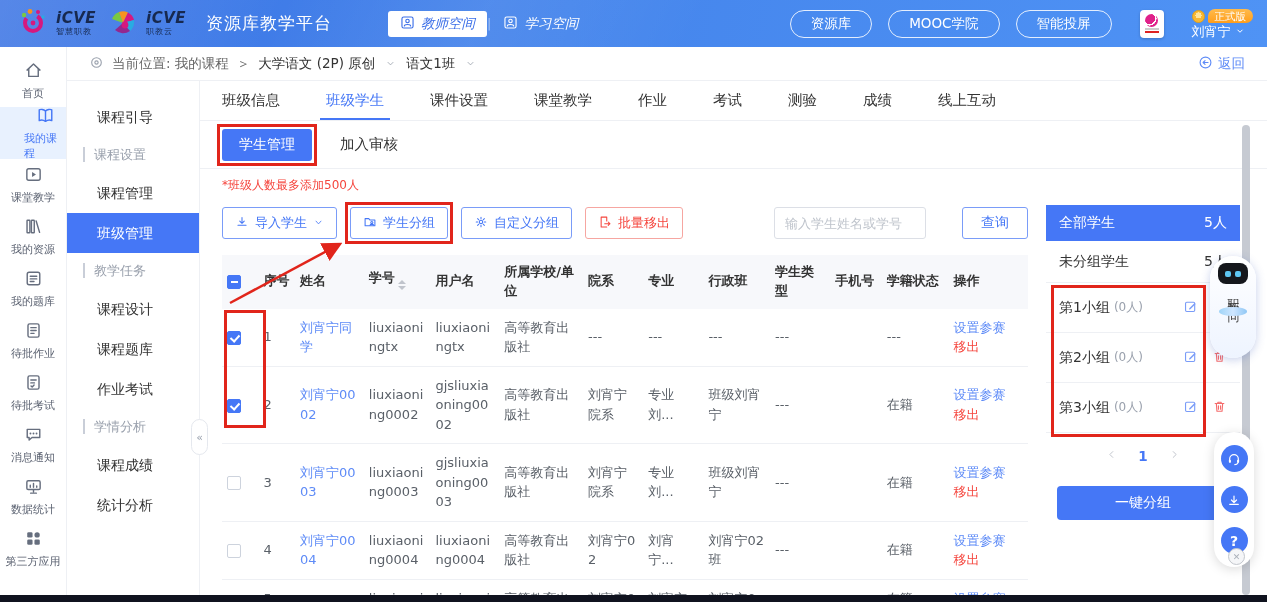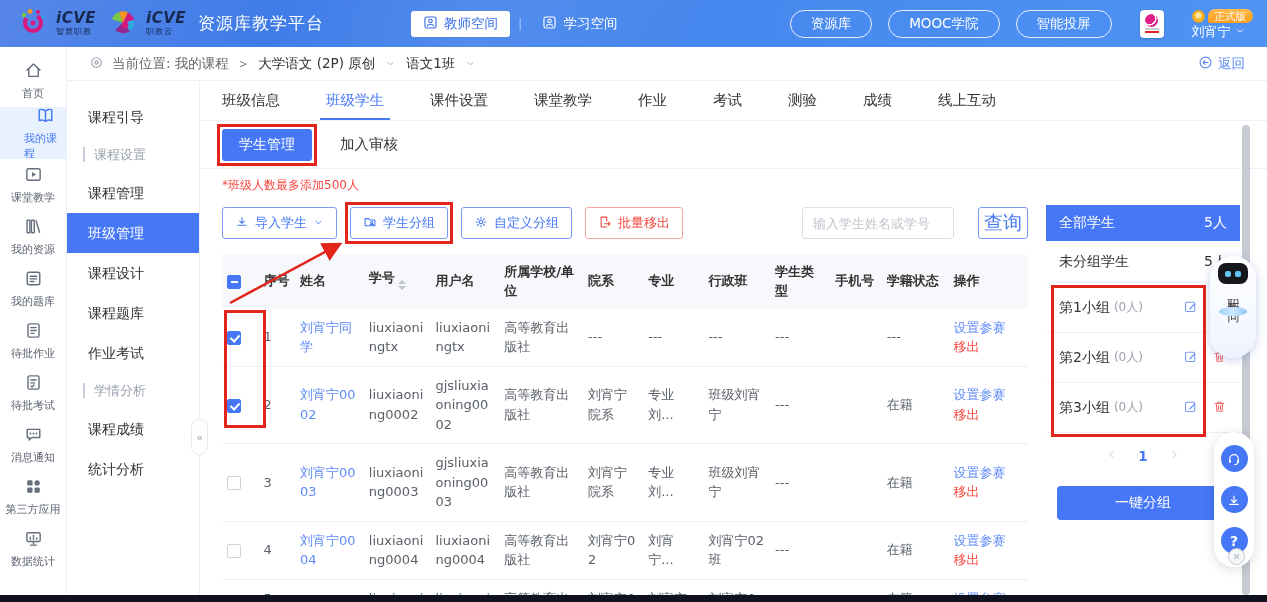--- a/index.html
+++ b/index.html
@@ -9,22 +9,22 @@
 
   
   .hdr { height:47px; display:flex; align-items:center; padding:0 14px 0 18px;
          background:linear-gradient(100deg,#3b74e4 0%,#4585ec 45%,#4f93f5 100%); position:relative; z-index:6; }
   .hdr::after { content:""; position:absolute; inset:0;
          background:linear-gradient(115deg,rgba(255,255,255,.14) 0%,rgba(255,255,255,0) 22%,rgba(255,255,255,.08) 38%,rgba(255,255,255,0) 55%); pointer-events:none;}
   .logos { display:flex; align-items:center; gap:8px; z-index:1; }
   .logo-txt { display:flex; flex-direction:column; line-height:1; margin-right:4px; }
   .logo-txt b { font-size:15px; color:#17294f; letter-spacing:.5px; font-style:italic;}
   .logo-txt i { font-style:normal; font-size:8px; color:#17294f; margin-top:2px; letter-spacing:1px;}
-  .app-title { color:#fff; font-size:17px; margin-left:0; letter-spacing:1px; }
-  .spaces { display:flex; align-items:center; gap:8px; margin-left:87px; z-index:1;}
+  .app-title { color:#fff; font-size:17px; margin-left:8px; letter-spacing:1px; }
+  .spaces { display:flex; align-items:center; gap:0; margin-left:56px; z-index:1;font-style:italic;}
   .space { display:flex; align-items:center; gap:6px; font-size:13.5px; color:#fff; padding:4px 12px; border-radius:3px; cursor:pointer;}
   .space.active { background:#fff; color:#3a6ee8; }
   .space-sep { color:rgba(255,255,255,.45); }
   .hdr-right { margin-left:auto; display:flex; align-items:center; gap:28px; z-index:1;}
   .pill { border:1px solid rgba(255,255,255,.85); color:#fff; border-radius:15px; padding:4px 20px; font-size:13.5px; cursor:pointer; white-space:nowrap;}
   .doc-card { width:24px; height:28px; background:#fff; border-radius:4px; position:relative; box-shadow:0 1px 3px rgba(0,0,0,.2);}
   .doc-card::before { content:""; position:absolute; left:5px; top:4px; width:13px; height:13px; border-radius:50%;
         background:radial-gradient(circle at 35% 35%, #e0218a 0 45%, #fff 46% 58%, #e0218a 59% 100%); }
   .doc-card::after { content:""; position:absolute; left:5px; bottom:5px; width:14px; height:2px; background:#d22; box-shadow:0 -3px 0 #ccc; }
   .user-block { display:flex; flex-direction:column; align-items:flex-start; gap:2px; line-height:1;}
@@ -43,21 +43,21 @@
   .rail-item.active svg { color:#4577f6; }
   .right-col { flex:1; display:flex; flex-direction:column; min-width:0;}
 
   .crumb { height:34px; border-bottom:1px solid #eef0f4; display:flex; align-items:center; padding:0 22px; gap:8px; font-size:13.5px; flex:none;}
   .crumb .muted { color:#666; }
   .crumb .caret { color:#9aa1ad; margin:0 2px; }
   .crumb-back { margin-left:auto; color:#5e8bf7; display:flex; align-items:center; gap:5px; cursor:pointer;}
 
   .content-row { flex:1; display:flex; min-height:0;}
   .course-menu { width:133px; border-right:1px solid #eef0f4; padding-top:16px; font-size:14px; position:relative; flex:none;}
-  .cm-item { height:40px; line-height:40px; padding-left:21px; color:#333; cursor:pointer; white-space:nowrap;}
+  .cm-item { height:40px; line-height:40px; padding-left:30px; color:#333; cursor:pointer; white-space:nowrap;}
   .cm-item.active { background:#4577f6; color:#fff;}
   .cm-section { height:36px; line-height:36px; padding-left:16px; color:#9aa1ad; font-size:13px; white-space:nowrap;}
   .cm-section span { border-left:2px solid #c9ced8; padding-left:9px; }
   .cm-collapse { position:absolute; right:-9px; top:338px; width:17px; height:36px; background:#fff; border:1px solid #e5e8ee;
                  border-radius:9px; display:flex; align-items:center; justify-content:center; color:#98a0ad; font-size:11px; cursor:pointer; z-index:3;}
 
   
   .main { flex:1; min-width:0; position:relative; }
   .tabs { display:flex; gap:46px; padding:0 22px; height:40px; align-items:center; border-bottom:1px solid #eef0f4; font-size:14.5px;}
   .tab { cursor:pointer; position:relative; height:100%; display:flex; align-items:center; white-space:nowrap;}
@@ -73,21 +73,21 @@
   .toolbar { display:flex; align-items:center; margin-bottom:16px; }
   .tbtn { height:32px; padding:0 12px; border:1px solid #7a9cf8; color:#4577f6; border-radius:3px; background:#fff;
           font-size:13px; display:inline-flex; align-items:center; gap:6px; cursor:pointer; font-family:inherit; white-space:nowrap;}
   .tbtn + .wrap-anno, .tbtn + .tbtn, .wrap-anno + .tbtn { margin-left:13px; }
   .tbtn.red { border-color:#f6a6a1; color:#f5453d; }
   .wrap-anno { position:relative; display:inline-flex; }
   .anno-box { position:absolute; border:3px solid #e1251b; pointer-events:none; z-index:25;}
   .wrap-anno > .anno-box { left:-5px; right:-5px; top:-5px; bottom:-5px; }
   .search-in { margin-left:auto; width:152px; height:32px; border:1px solid #dcdfe6; border-radius:3px; padding:0 10px; font-size:13px; font-family:inherit; color:#333;}
   .search-in::placeholder { color:#bfc4cc; }
-  .qbtn { width:50px; height:32px; margin-left:24px; border:1px solid #7a9cf8; color:#4577f6; background:#fff; border-radius:3px; font-size:19px; cursor:pointer; font-family:inherit;}
+  .qbtn { width:66px; height:32px; margin-left:36px; border:1px solid #7a9cf8; color:#4577f6; background:#fff; border-radius:3px; font-size:14px; cursor:pointer; font-family:inherit;}
 
   .table-wrap { position:relative; }
   table { width:100%; border-collapse:collapse; table-layout:fixed; font-size:13px; color:#5a6068;}
   th { background:#f7f8fb; color:#333; font-weight:bold; text-align:left; padding:8px 5px; line-height:1.45; vertical-align:middle;}
   td { padding:9px 5px; border-bottom:1px solid #eef0f4; vertical-align:middle; word-break:break-all; line-height:1.5;}
   .name-link { color:#5e8bf7; cursor:pointer;}
   .act-link { color:#5e8bf7; cursor:pointer; display:block;}
   .act-link.red { color:#f5453d; }
   .cb { width:14px; height:14px; border:1px solid #cdd3dd; border-radius:2px; background:#fff; position:relative; display:inline-block; vertical-align:middle; cursor:pointer;}
   .cb.on { background:#4577f6; border-color:#4577f6;}
@@ -263,34 +263,34 @@
         </div>
         <div class="rail-item">
           <span><svg width="19" height="19" viewBox="0 0 20 20" fill="none" stroke="currentColor" stroke-width="1.5" stroke-linecap="round" stroke-linejoin="round">
               <path d="M3.4 4.6 H16.6 V13.2 H8.4 L5.4 15.8 V13.2 H3.4 Z"></path>
               <path d="M6.8 9 h.01 M10 9 h.01 M13.2 9 h.01" stroke-width="2"></path>
             </svg></span>
           <span>消息通知</span>
         </div>
         <div class="rail-item">
           <span><svg width="19" height="19" viewBox="0 0 20 20" fill="none" stroke="currentColor" stroke-width="1.5" stroke-linecap="round" stroke-linejoin="round">
+              <rect x="3" y="4" width="14" height="9.2" rx="1.4"></rect>
+              <path d="M10 13.2 V15.6 M7 17 H13"></path>
+              <path d="M6.6 10.8 V8.6 M10 10.8 V6.8 M13.4 10.8 V9.4"></path>
+            </svg></span>
+          <span>数据统计</span>
+        </div>
+        <div class="rail-item">
+          <span><svg width="19" height="19" viewBox="0 0 20 20" fill="none" stroke="currentColor" stroke-width="1.5" stroke-linecap="round" stroke-linejoin="round">
               <rect x="3.4" y="3.4" width="5.6" height="5.6" rx="1.4" fill="currentColor" stroke="none"></rect>
               <rect x="11" y="3.4" width="5.6" height="5.6" rx="2.8" fill="currentColor" stroke="none"></rect>
               <rect x="3.4" y="11" width="5.6" height="5.6" rx="1.4" fill="currentColor" stroke="none"></rect>
               <rect x="11" y="11" width="5.6" height="5.6" rx="1.4" fill="currentColor" stroke="none"></rect>
             </svg></span>
           <span>第三方应用</span>
-        </div>
-        <div class="rail-item">
-          <span><svg width="19" height="19" viewBox="0 0 20 20" fill="none" stroke="currentColor" stroke-width="1.5" stroke-linecap="round" stroke-linejoin="round">
-              <rect x="3" y="4" width="14" height="9.2" rx="1.4"></rect>
-              <path d="M10 13.2 V15.6 M7 17 H13"></path>
-              <path d="M6.6 10.8 V8.6 M10 10.8 V6.8 M13.4 10.8 V9.4"></path>
-            </svg></span>
-          <span>数据统计</span>
         </div>
       </aside>
 
     <div class="right-col">
 
       <div class="crumb">
         <span id="pinIcon"><svg width="15" height="15" viewBox="0 0 20 20" fill="none" stroke="currentColor" stroke-width="1.5" stroke-linecap="round" stroke-linejoin="round" style="color:#9aa1ad">
               <circle cx="10" cy="10" r="6.4"></circle>
               <circle cx="10" cy="10" r="2.2"></circle>
             </svg></span>
@@ -313,20 +313,21 @@
         </span>
       </div>
 
       <div class="content-row">
 
         <aside class="course-menu" id="courseMenu">
             <div class="cm-item">课程引导</div>
             <div class="cm-section"><span>课程设置</span></div>
             <div class="cm-item">课程管理</div>
             <div class="cm-item active">班级管理</div>
+            <div class="cm-section"><span>教学任务</span></div>
             <div class="cm-item">课程设计</div>
             <div class="cm-item">课程题库</div>
             <div class="cm-item">作业考试</div>
             <div class="cm-section"><span>学情分析</span></div>
             <div class="cm-item">课程成绩</div>
             <div class="cm-item">统计分析</div>
             <div class="cm-collapse">«</div>
           </aside>
 
         <main class="main">

